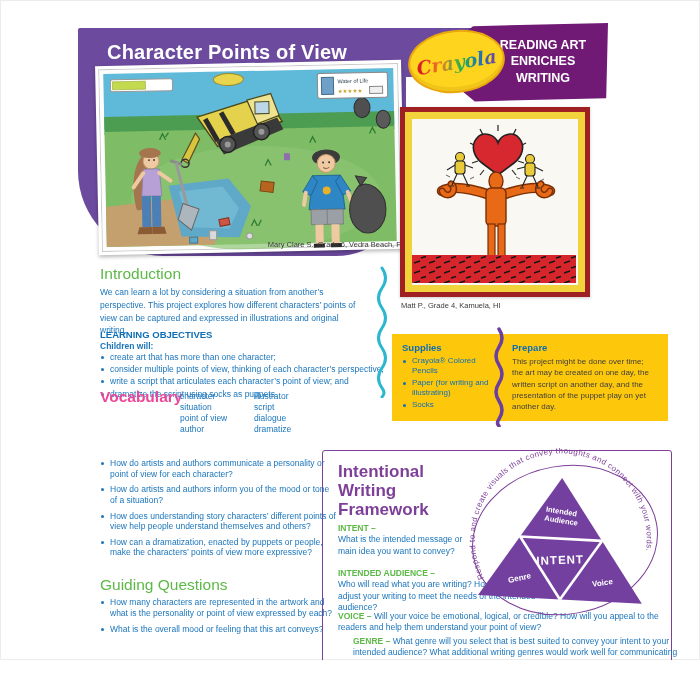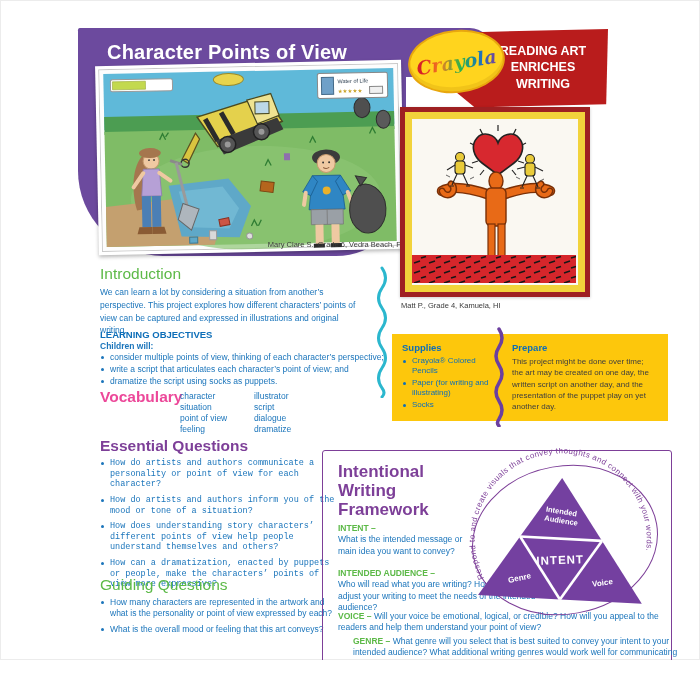--- a/index.html
+++ b/index.html
@@ -8,22 +8,22 @@
          font-family:"Liberation Sans",sans-serif; overflow:hidden;
          box-shadow: inset 0 0 0 1px #ececec; }
 
   
   .hdr-blob{ position:absolute; left:78px; top:28px; width:328px; height:228px;
              background:#6C4A9E; border-radius:3px 0 70px 85px; }
   .hdr-band{ position:absolute; left:78px; top:28px; width:414px; height:49px;
              background:#6C4A9E; border-radius:3px 28px 34px 0; }
   .hdr-title{ position:absolute; left:107px; top:41px; color:#fff;
               font-size:20px; font-weight:bold; letter-spacing:.2px; }
-  .badge{ position:absolute; left:428px; top:29px; width:180px; height:80px;
-          background:#b91c1c; clip-path:polygon(0 50%,25% 4%,100% 0,99% 94%,26% 98%); }
+  .badge{ position:absolute; left:428px; top:23px; width:180px; height:80px;
+          background:#701a75; clip-path:polygon(0 50%,25% 4%,100% 0,99% 94%,26% 98%); }
   .badge-text{ position:absolute; left:62px; top:14px; width:106px; text-align:center;
                color:#fff; font-weight:bold; font-size:12.5px; line-height:1.3; }
   .logo{ position:absolute; left:408px; top:30px; width:97px; height:63px;
          background:#FFD41E; border:2px solid #E8A70E; border-radius:50%;
          transform:rotate(-6deg); display:flex; align-items:center; justify-content:center;
          box-shadow: inset 0 -4px 0 rgba(160,110,0,.15); }
   .logo-text{ font-family:"DejaVu Serif",serif; font-style:italic; font-weight:bold;
               font-size:19px; transform:rotate(-3deg);
               background:linear-gradient(100deg,#D62027 8%,#F47B20 30%,#2BB34B 55%,#1B75BB 78%,#6C4A9E 95%);
               -webkit-background-clip:text; background-clip:text; color:transparent; }
@@ -52,21 +52,21 @@
   .lo-list{ position:absolute; left:100px; top:352px; width:312px; }
   .bullet{ display:flex; font-size:8.5px; line-height:1.2; }
   .bullet .dot{ flex:0 0 auto; width:3px; height:3px; border-radius:50%; background:#1B75BB;
                 margin:4px 6px 0 1px; }
   .lo-list .bullet{ margin-bottom:2px; }
   .vocab-h{ position:absolute; left:100px; top:388px; }
   .vocab-col{ position:absolute; top:391px; font-size:8.5px; line-height:1.3; }
   .vocab-col.c1{ left:180px; } .vocab-col.c2{ left:254px; }
   .ess-h{ position:absolute; left:100px; top:437px; }
   .ess-list{ position:absolute; left:100px; top:458px; width:238px; }
-  .ess-list .bullet{ line-height:1.25; margin-bottom:5px;font-family:Liberation Mono, monospace; }
+  .ess-list .bullet{ line-height:1.25; margin-bottom:5px; }
   .guid-h{ position:absolute; left:100px; top:576px; }
   .guid-list{ position:absolute; left:100px; top:597px; width:242px; }
   .guid-list .bullet{ line-height:1.25; margin-bottom:6px; }
 
   
   .squiggle-teal{ position:absolute; left:374px; top:266px; }
   .squiggle-purple{ position:absolute; left:100px; top:-7px; }
 
   
   .yellow-box{ position:absolute; left:392px; top:334px; width:276px; height:87px;
@@ -297,47 +297,50 @@
   <div class="caption-right">Matt P., Grade 4, Kamuela, HI</div>
 
   <div class="intro-h h-green">Introduction</div>
   <div class="intro-b blue">We can learn a lot by considering a situation from another’s perspective. This project explores how different characters’ points of view can be captured and expressed in illustrations and original writing.</div>
 
   <div class="lo-h">LEARNING OBJECTIVES</div>
   <div class="lo-lead blue">Children will:</div>
   <div class="lo-list blue">
     <div class="bullet">
         <span class="dot"></span>
+        <span>create art that has more than one character;</span>
+      </div>
+    <div class="bullet">
+        <span class="dot"></span>
         <span>consider multiple points of view, thinking of each character’s perspective;</span>
       </div>
     <div class="bullet">
         <span class="dot"></span>
         <span>write a script that articulates each character’s point of view; and</span>
       </div>
     <div class="bullet">
         <span class="dot"></span>
         <span>dramatize the script using socks as puppets.</span>
       </div>
   </div>
 
   <div class="vocab-h h-orange">Vocabulary</div>
   <div class="vocab-col c1 blue">
     <div>character</div>
     <div>situation</div>
     <div>point of view</div>
-    <div>feeling</div>
+    <div>author</div>
   </div>
   <div class="vocab-col c2 blue">
     <div>illustrator</div>
     <div>script</div>
     <div>dialogue</div>
     <div>dramatize</div>
   </div>
 
-  <div class="ess-h h-purple">Essential Questions</div>
   <div class="ess-list blue">
     <div class="bullet">
         <span class="dot"></span>
         <span>How do artists and authors communicate a personality or point of view for each character?</span>
       </div>
     <div class="bullet">
         <span class="dot"></span>
         <span>How do artists and authors inform you of the mood or tone of a situation?</span>
       </div>
     <div class="bullet">

